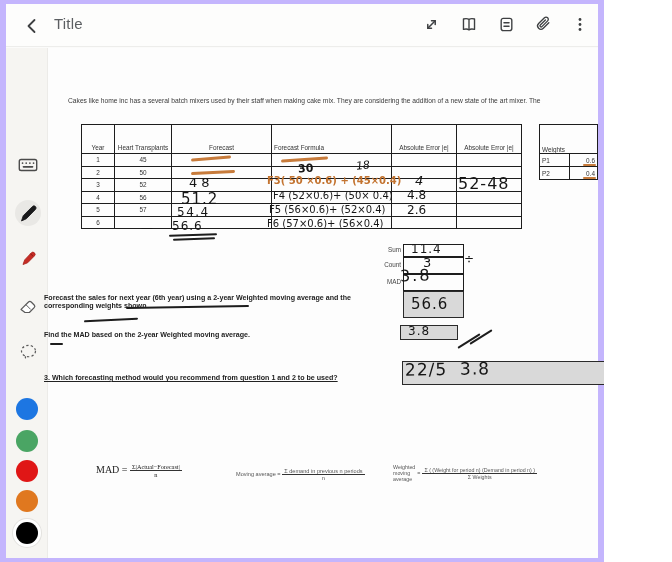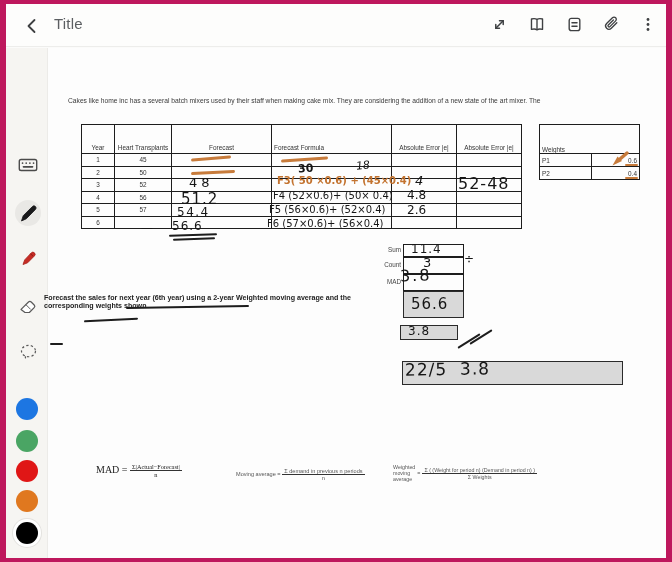--- a/index.html
+++ b/index.html
@@ -1,18 +1,18 @@
 <!DOCTYPE html>
 <html><head>
 <meta charset="utf-8">
 <style>
   * { margin:0; padding:0; box-sizing:border-box; }
   html,body { width:672px; height:562px; }
   body { font-family:"Liberation Sans", sans-serif; }
-  .app { position:relative; width:672px; height:562px; background:#be185d; overflow:hidden; }
+  .app { position:relative; width:604px; height:562px; background:#c4b5fd; overflow:hidden; }
   .inner { position:absolute; left:6px; top:4px; right:6px; bottom:4px; background:#fbfbfa; }
 
   
   .topbar { position:absolute; left:0; top:0; right:0; height:43px; background:#fdfdfc; border-bottom:1px solid #ededeb; display:flex; align-items:center; }
   .back { position:absolute; left:16px; top:12px; width:20px; height:20px; cursor:pointer; }
   .title { position:absolute; left:48px; top:11px; font-size:15px; color:#5b5e61; letter-spacing:.2px; }
   .tb-icons { position:absolute; right:10px; top:12px; display:flex; gap:20px; align-items:center; }
   .tb-icons svg { display:block; }
 
   
@@ -262,41 +262,43 @@
     <div class="sumlbl" style="left:313px; top:230px;">MAD</div>
     <div class="sumcell" style="left:355px; top:196px; height:13px;"></div>
     <div class="sumcell" style="left:355px; top:209px; height:17px;"></div>
     <div class="sumcell" style="left:355px; top:226px; height:17px;"></div>
 
     <div class="graybox" style="left:355px; top:243px; width:61px; height:27px;"></div>
     <div class="graybox" style="left:352px; top:277px; width:58px; height:15px;"></div>
     <div class="graybox" style="left:354px; top:313px; width:221px; height:24px;"></div>
 
     <div class="q" style="left:-4px; top:246px; width:322px;">Forecast the sales for next year (6th year) using a 2-year Weighted moving average and the corresponding weights shown.</div>
+    <div class="q" style="left:-4px; top:283px; width:330px;">Find the MAD based on the 2-year Weighted moving average.</div>
+    <div class="q" style="left:-4px; top:326px; width:330px; text-decoration:underline;">3.  Which forecasting method would you recommend from question 1 and 2 to be used?</div>
 
     <div class="stroke" style="left:78px; top:258px; width:123px; height:1.6px; transform:rotate(-1deg);"></div>
     <div class="stroke" style="left:36px; top:271px; width:54px; height:1.6px; transform:rotate(-3deg);"></div>
     <div class="stroke" style="left:2px; top:295px; width:13px; height:2px;"></div>
 
     <div class="ostroke" style="left:143px; top:109px; width:40px; height:2.6px; transform:rotate(-5deg);"></div>
     <div class="ostroke" style="left:233px; top:110px; width:47px; height:2.6px; transform:rotate(-4deg);"></div>
     <div class="ostroke" style="left:143px; top:123px; width:44px; height:2.6px; transform:rotate(-3deg);"></div>
 
     <div class="hw" style="left:250px; top:115px; font-size:11px; transform:rotate(-4deg); font-weight:700;">30</div>
     <div class="hw" style="left:308px; top:112px; font-size:11px; transform:rotate(-6deg); font-style:italic;">18</div>
 
     <div class="hw" style="left:141px; top:128px; font-size:13px; letter-spacing:4px;">48</div>
     <div class="hw" style="left:133px; top:144px; font-size:15px; letter-spacing:1px;">51.2</div>
     <div class="hw" style="left:129px; top:158px; font-size:12px; letter-spacing:1.5px;">54.4</div>
     <div class="hw" style="left:124px; top:172px; font-size:12px; letter-spacing:1px;">56.6</div>
     <div class="stroke" style="left:121px; top:186px; width:48px; height:1.7px; transform:rotate(-2deg);"></div>
     <div class="stroke" style="left:125px; top:190px; width:42px; height:1.7px; transform:rotate(-2deg);"></div>
     <div class="hw" style="left:93px; top:174px; font-size:12px;">—</div>
 
-    <div class="hw or" style="left:219px; top:128px; font-size:10px; font-weight:700;margin-left:10px;">F3( 50 ×0.6) + (45×0.4)</div>
+    <div class="hw or" style="left:219px; top:128px; font-size:10px; font-weight:700;">F3( 50 ×0.6) + (45×0.4)</div>
     <div class="hw" style="left:225px; top:143px; font-size:10px;">F4 (52×0.6)+ (50× 0.4)</div>
     <div class="hw" style="left:221px; top:157px; font-size:10px;">F5 (56×0.6)+ (52×0.4)</div>
     <div class="hw" style="left:219px; top:171px; font-size:10px;">F6 (57×0.6)+ (56×0.4)</div>
 
     <div class="hw" style="left:367px; top:126px; font-size:13px; font-style:italic;">4</div>
     <div class="hw" style="left:359px; top:141px; font-size:12px;">4.8</div>
     <div class="hw" style="left:359px; top:156px; font-size:12px;">2.6</div>
     <div class="hw" style="left:410px; top:128px; font-size:16px; letter-spacing:1px;">52-48</div>
 
     <div class="hw" style="left:363px; top:195px; font-size:12px; letter-spacing:1px;">11.4</div>

